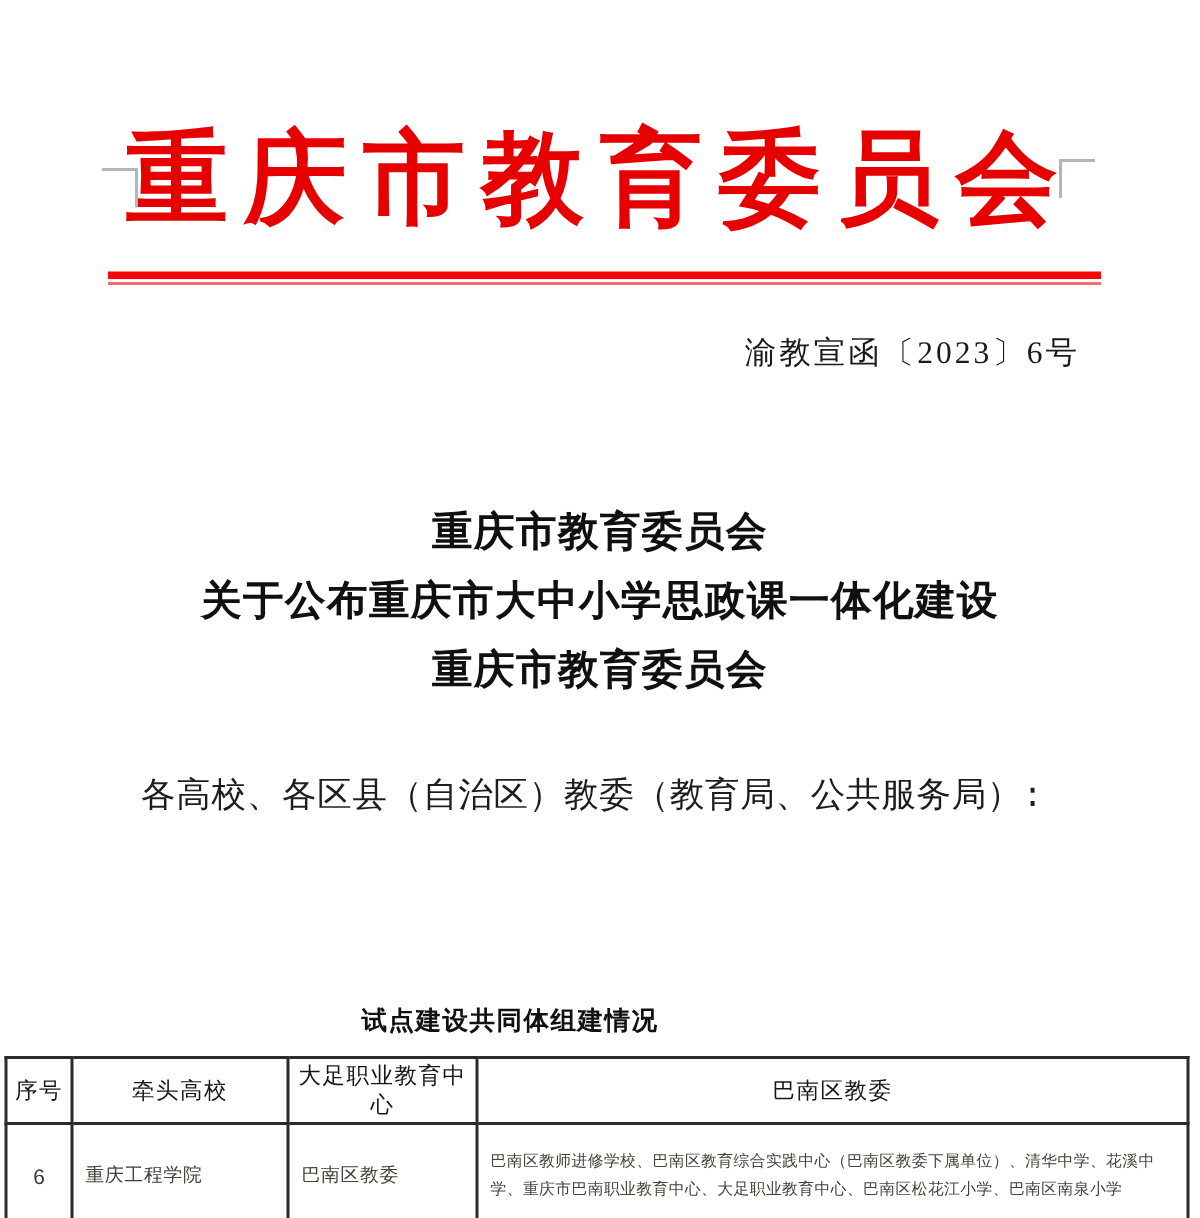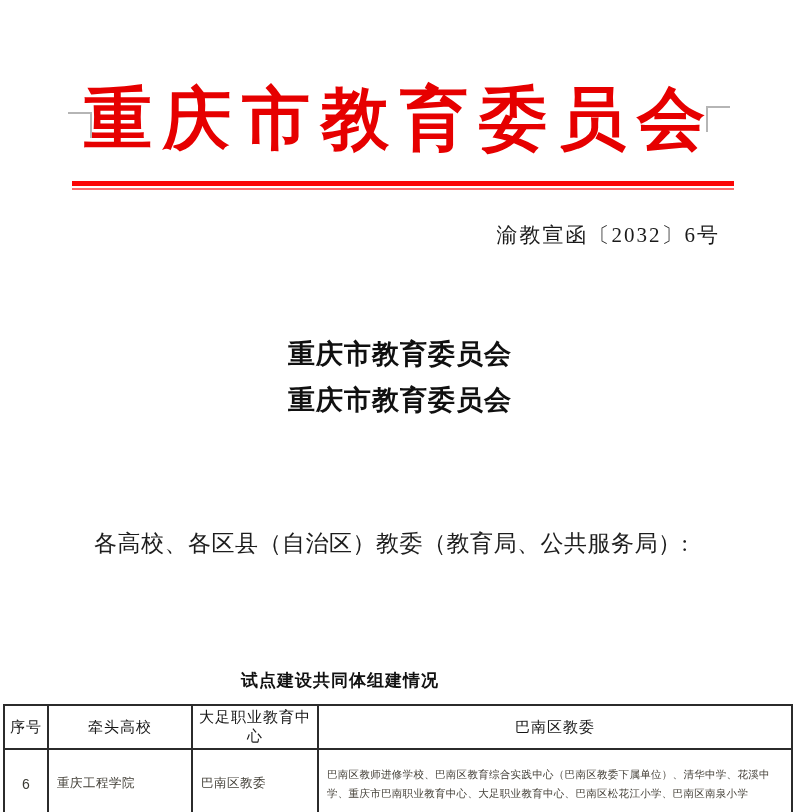--- a/index.html
+++ b/index.html
@@ -23,23 +23,24 @@
     position:absolute;top:221px;right:80px;font-size:21px;letter-spacing:2px;color:#1a1a1a;
   }
   
   .title-block{
     position:absolute;top:331px;left:0;width:800px;text-align:center;
     font-family:"Liberation Sans", sans-serif;font-weight:bold;
     font-size:27px;line-height:46px;color:#101010;letter-spacing:1px;
   }
   
   .body-block{
-    position:absolute;top:524px;left:94px;width:625px;
+    position:absolute;top:512px;left:94px;width:625px;
     font-size:23px;line-height:39px;letter-spacing:0.5px;color:#1d1d1d;
     white-space:nowrap;
+    font-family:Liberation Mono, monospace;
   }
   .body-line.indent{text-indent:2em;}
   
   .table-caption{
     position:absolute;top:669px;left:0;width:636px;box-sizing:border-box;padding-left:44px;
     text-align:center;font-family:"Liberation Sans", sans-serif;font-weight:bold;
     font-size:17px;letter-spacing:1px;color:#111;
   }
   
   table.doc-table{
@@ -69,24 +70,25 @@
 <div class="red-header">重庆市教育委员会</div>
 
 <div class="crop-mark left"></div>
 <div class="crop-mark right"></div>
 
 <div class="red-rule">
   <div class="thick"></div>
   <div class="thin"></div>
 </div>
 
-<div class="doc-number">渝教宣函〔2032〕6号</div>
+<div class="doc-number">渝教宣函〔2023〕6号</div>
 
 <div class="title-block">
   <div class="title-line">重庆市教育委员会</div>
+  <div class="title-line">关于公布重庆市大中小学思政课一体化建设</div>
   <div class="title-line">重庆市教育委员会</div>
 </div>
 
 <div class="body-block">
   <div class="body-line">各高校、各区县（自治区）教委（教育局、公共服务局）:</div>
 </div>
 
 <div class="table-caption">试点建设共同体组建情况</div>
 
 <table class="doc-table">

